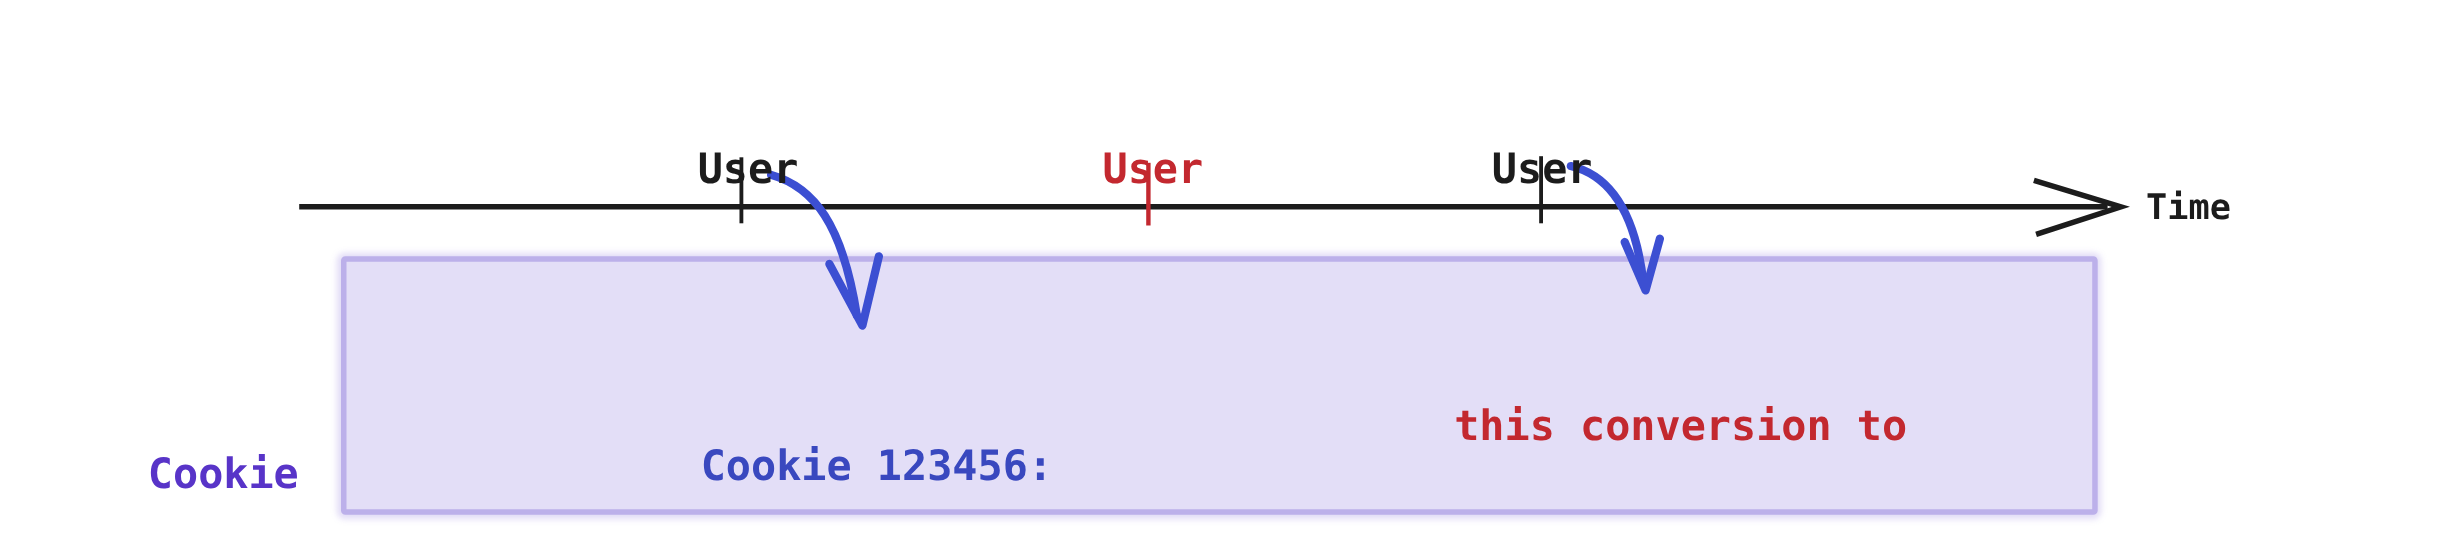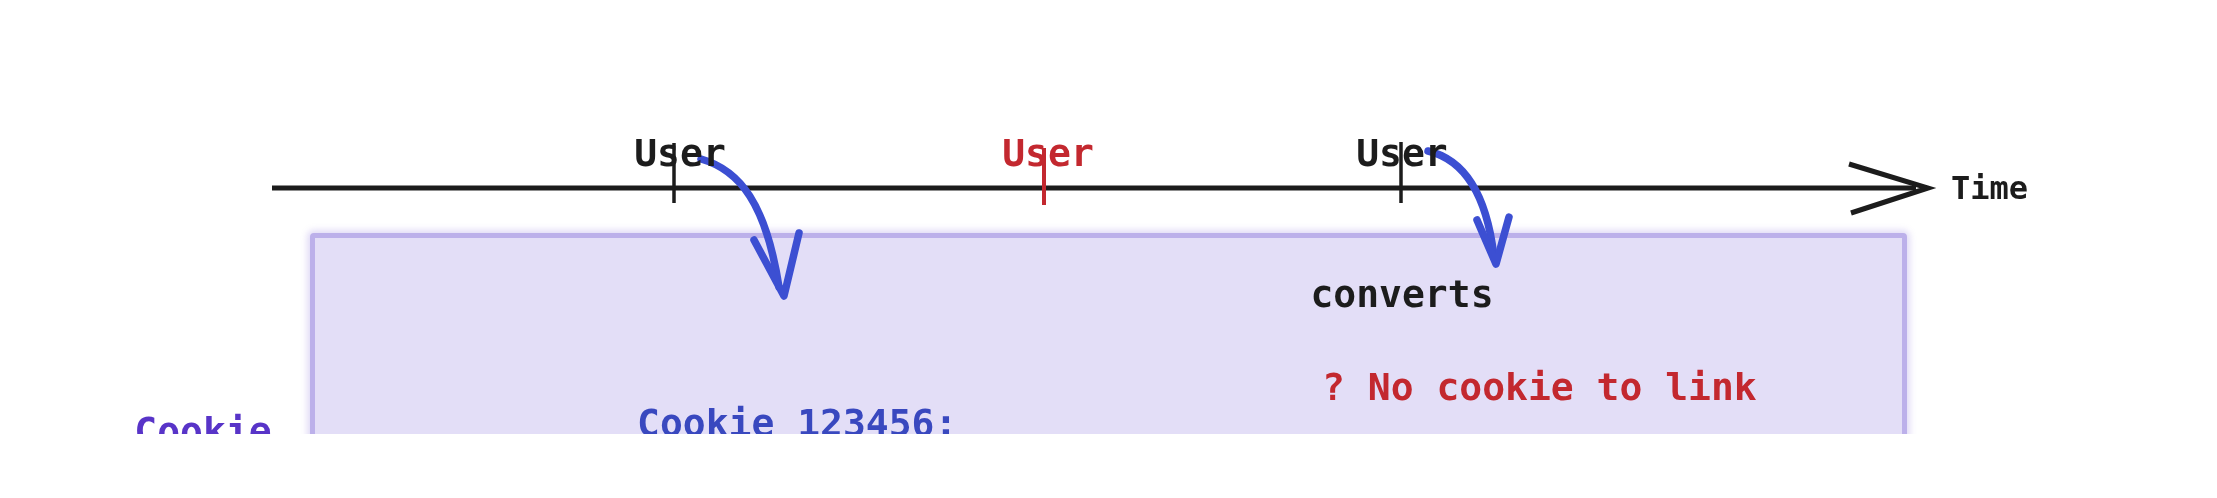--- a/index.html
+++ b/index.html
@@ -3,21 +3,21 @@
 <meta charset="utf-8">
 <style>
   html, body {
     margin: 0;
     padding: 0;
     background: #ffffff;
   }
   .canvas {
     position: relative;
     width: 2217px;
-    height: 434px;
+    height: 498px;
     background: #ffffff;
     overflow: hidden;
     font-family: "DejaVu Sans Mono", monospace;
     font-weight: 700;
   }
   .layer {
     position: absolute;
     left: 0;
     top: 0;
     width: 2217px;
@@ -116,35 +116,33 @@
   <div class="txt event-label e1" style="color: rgb(28, 28, 28);">
     <div>User</div>
   </div>
 
   <div class="txt event-label e2" style="color: rgb(195, 40, 47);">
     <div>User</div>
   </div>
 
   <div class="txt event-label e3" style="color: rgb(28, 28, 28);">
     <div>User</div>
-    <div>converts</div>
   </div>
 
   <div class="txt time-label">Time</div>
 
   <div class="txt server-label">
     <div>Cookie</div>
     
   </div>
 
   <div class="txt cookie-note" style="color: rgb(57, 72, 191);">
     <div>Cookie 123456:</div>
     
   </div>
 
   <div class="txt missing-note" style="color: rgb(195, 40, 47);">
-    <div>? No cookie to link</div>
     <div>this conversion to</div>
     
     
   </div>
 
 </div>
 
 </body></html>

